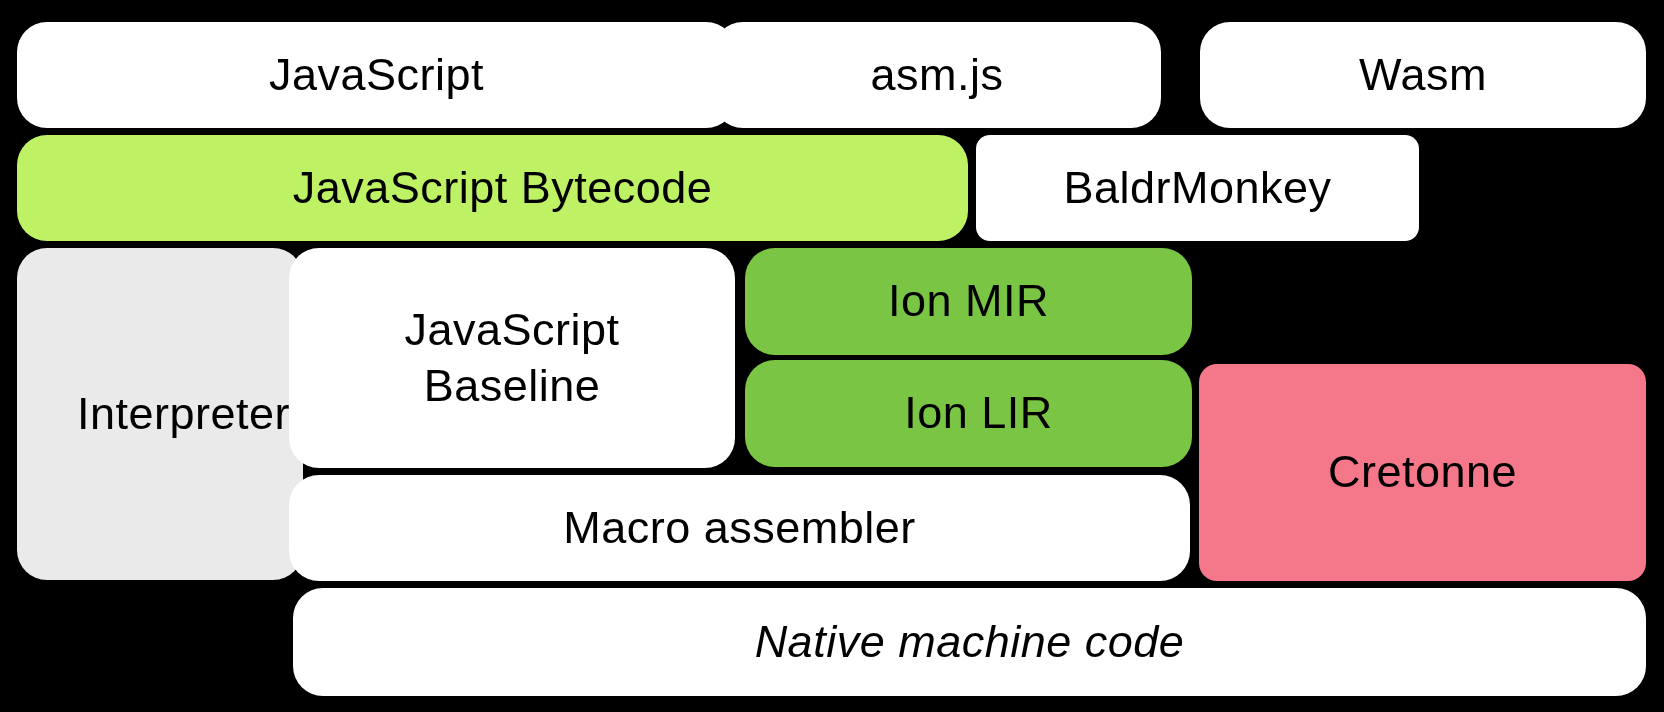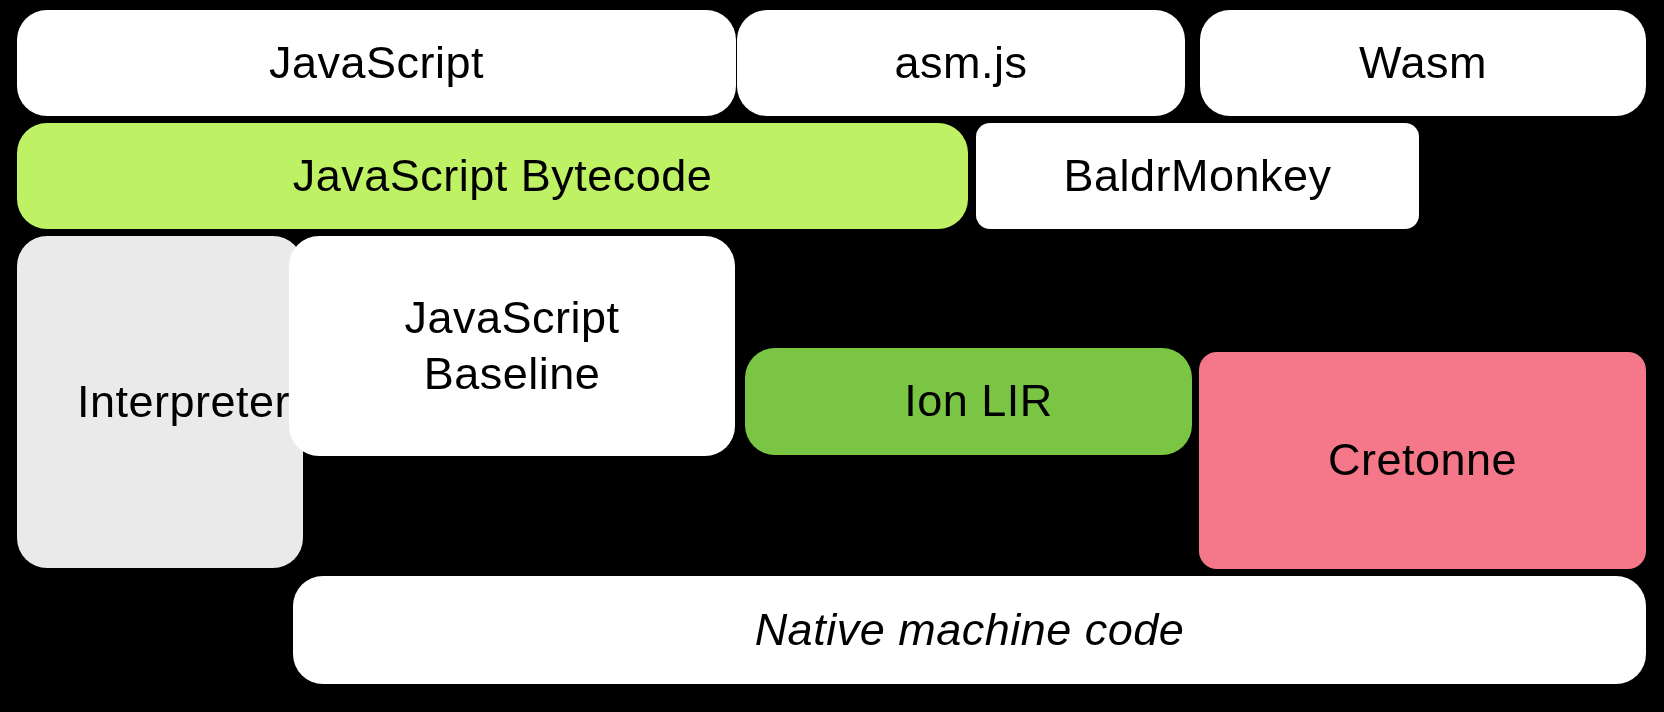--- a/index.html
+++ b/index.html
@@ -14,32 +14,33 @@
     overflow: hidden;
     font-family: "Liberation Sans", sans-serif;
   }
   .node {
     position: absolute;
     border-radius: 30px;
     display: flex;
     align-items: center;
     justify-content: center;
     box-sizing: border-box;
+    margin-top: 12px;
   }
   .node .label {
     font-size: 45px;
     line-height: 1.25;
     color: #000000;
     text-align: center;
     white-space: pre-line;
     letter-spacing: 0.5px;
   }
   
   .n-javascript          { left: 17px;   top: 10px;  width: 719px;  height: 106px; }
-  .n-asmjs               { left: 737px;  top: 10px;  width: 448px;  height: 106px; }
+  .n-asmjs               { left: 713px;  top: 10px;  width: 448px;  height: 106px; }
   .n-wasm                { left: 1200px; top: 10px;  width: 446px;  height: 106px; }
   .n-bytecode            { left: 17px;   top: 123px; width: 951px;  height: 106px; }
   .n-baldrmonkey         { left: 976px;  top: 123px; width: 443px;  height: 106px; border-radius: 14px; }
   .n-interpreter         { left: 17px;   top: 236px; width: 286px;  height: 332px; padding-left: 47px; }
   .n-baseline            { left: 289px;  top: 236px; width: 446px;  height: 220px; }
   .n-ion-mir             { left: 745px;  top: 236px; width: 447px;  height: 107px; }
   .n-ion-lir             { left: 745px;  top: 348px; width: 447px;  height: 107px; }
   .n-cretonne            { left: 1199px; top: 352px; width: 447px;  height: 217px; }
   .n-macro-assembler     { left: 289px;  top: 463px; width: 901px;  height: 106px; }
   .n-native-machine-code { left: 293px;  top: 576px; width: 1353px; height: 108px; }
@@ -71,27 +72,33 @@
 
   <div class="node n-interpreter" style="background: rgb(234, 234, 234);">
     <span class="label">Interpreter</span>
   </div>
 
   <div class="node n-baseline" style="background: rgb(255, 255, 255);">
     <span class="label">JavaScript
 Baseline</span>
   </div>
 
+  <div class="node n-ion-mir" style="background: rgb(122, 197, 67);">
+    <span class="label">Ion MIR</span>
+  </div>
 
   <div class="node n-ion-lir" style="background: rgb(122, 197, 67); padding-left: 20px;">
     <span class="label">Ion LIR</span>
   </div>
 
   <div class="node n-cretonne" style="background: rgb(244, 120, 138); border-radius: 18px;">
     <span class="label">Cretonne</span>
   </div>
 
+  <div class="node n-macro-assembler" style="background: rgb(255, 255, 255);">
+    <span class="label">Macro assembler</span>
+  </div>
 
   <div class="node n-native-machine-code" style="background: rgb(255, 255, 255); font-style: italic;">
     <span class="label">Native machine code</span>
   </div>
 
 </div>
 
 </body></html>

